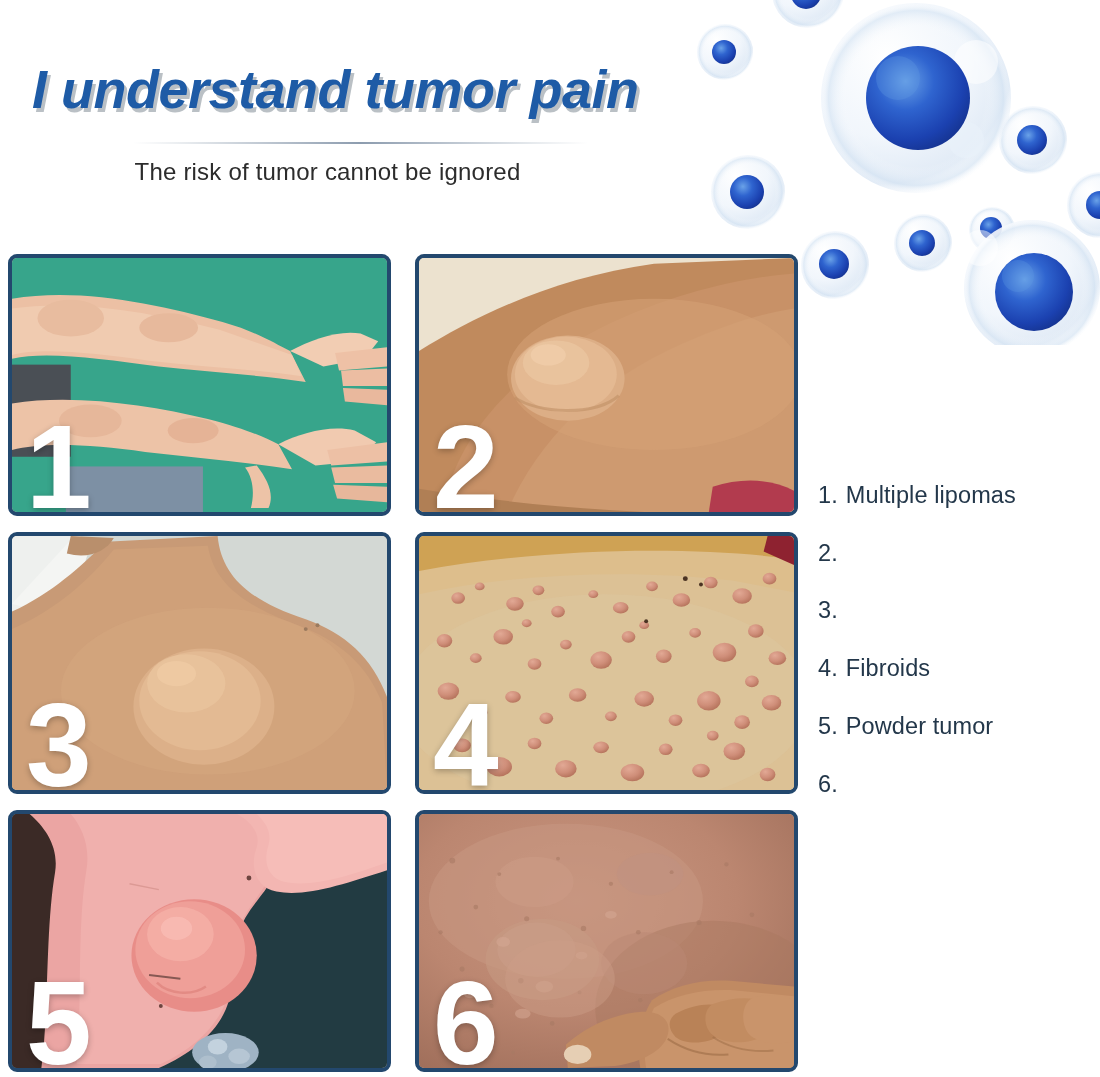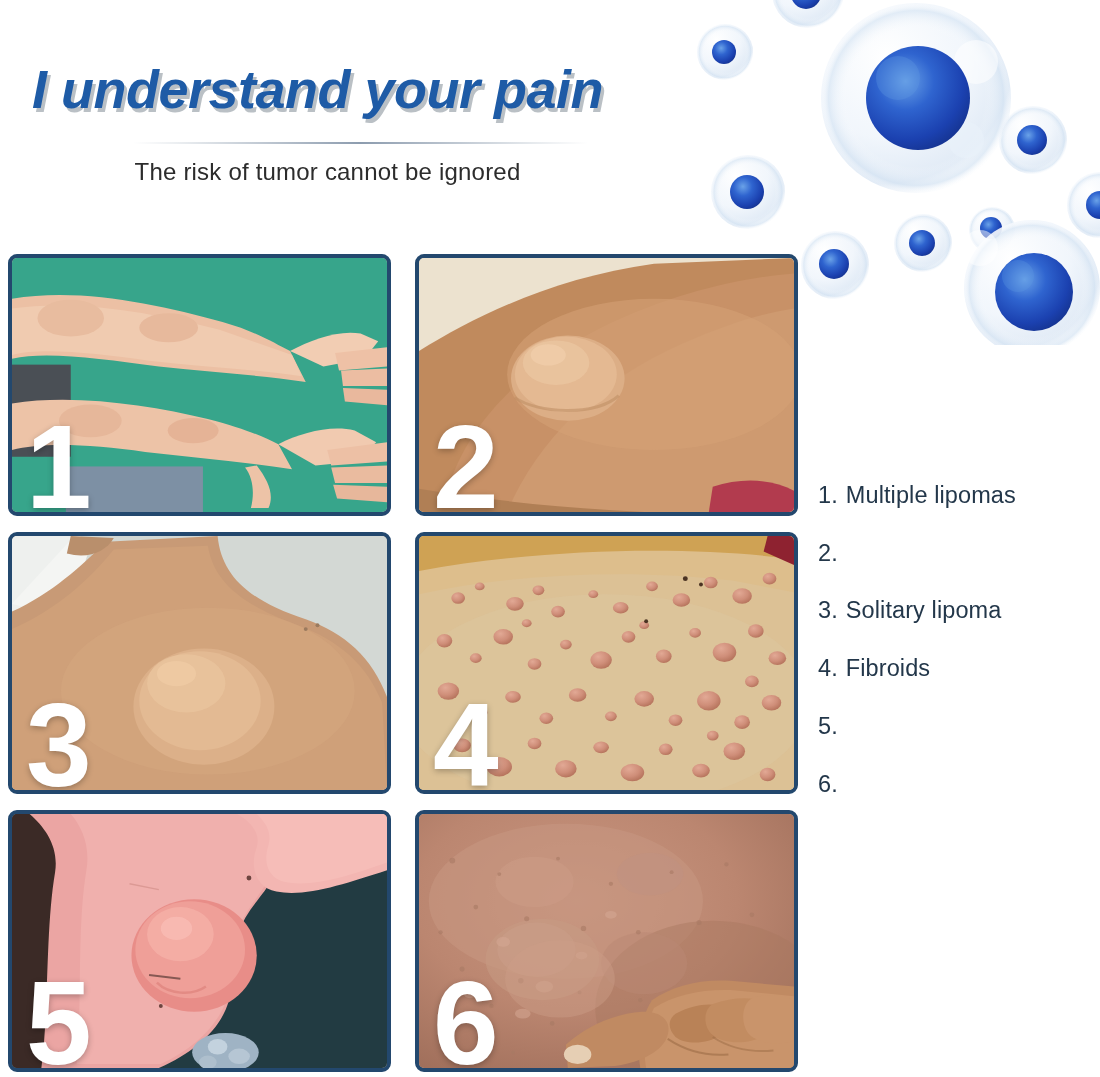--- a/index.html
+++ b/index.html
@@ -166,21 +166,21 @@
       <circle cx="352" cy="288" r="68" fill="url(#mem)"></circle>
       <circle cx="352" cy="288" r="68" fill="url(#glow)"></circle>
       <circle cx="300" cy="248" r="18" fill="#ffffff" opacity=".5"></circle>
       <circle cx="354" cy="292" r="39" fill="url(#nuc)"></circle>
       <circle cx="338" cy="276" r="16" fill="#5e97e0" opacity=".3"></circle>
     </g>
   </svg>
 </div>
 
 <div id="header">
-  <div id="headline">I understand your pain</div>
+  <div id="headline">I understand tumor pain</div>
   <div id="divider"></div>
   <div id="subtitle">The risk of tumor cannot be ignored</div>
 </div>
 
 <div id="grid">
 
   <div class="panel">
     <div class="photo">
       <svg viewBox="0 0 383 262" width="100%" height="100%" preserveAspectRatio="none">
         <rect width="383" height="262" fill="#37a58b"></rect>
@@ -425,25 +425,25 @@
 <div id="list">
   <div class="li">
     <span class="idx">1.</span>
     <span class="txt">Multiple lipomas</span>
   </div>
   <div class="li">
     <span class="idx">2.</span>
   </div>
   <div class="li">
     <span class="idx">3.</span>
-    <span class="txt">Solitary lipoma</span>
   </div>
   <div class="li">
     <span class="idx">4.</span>
     <span class="txt">Fibroids</span>
   </div>
   <div class="li">
     <span class="idx">5.</span>
+    <span class="txt">Powder tumor</span>
   </div>
   <div class="li">
     <span class="idx">6.</span>
   </div>
 </div>
 
 </body></html>

